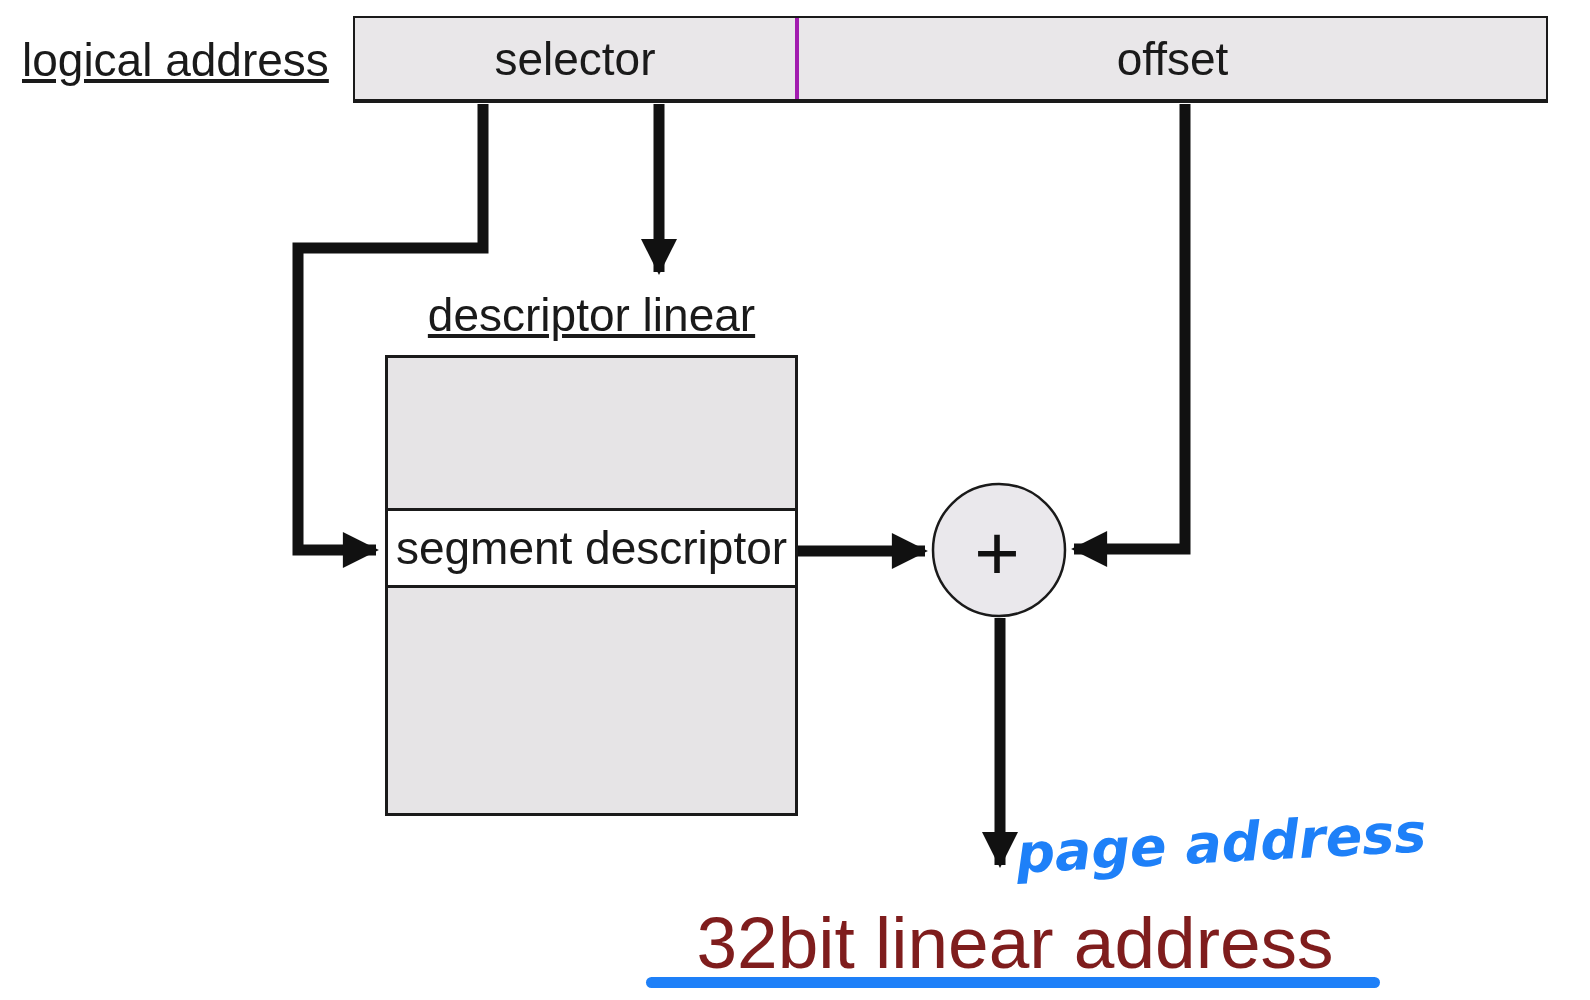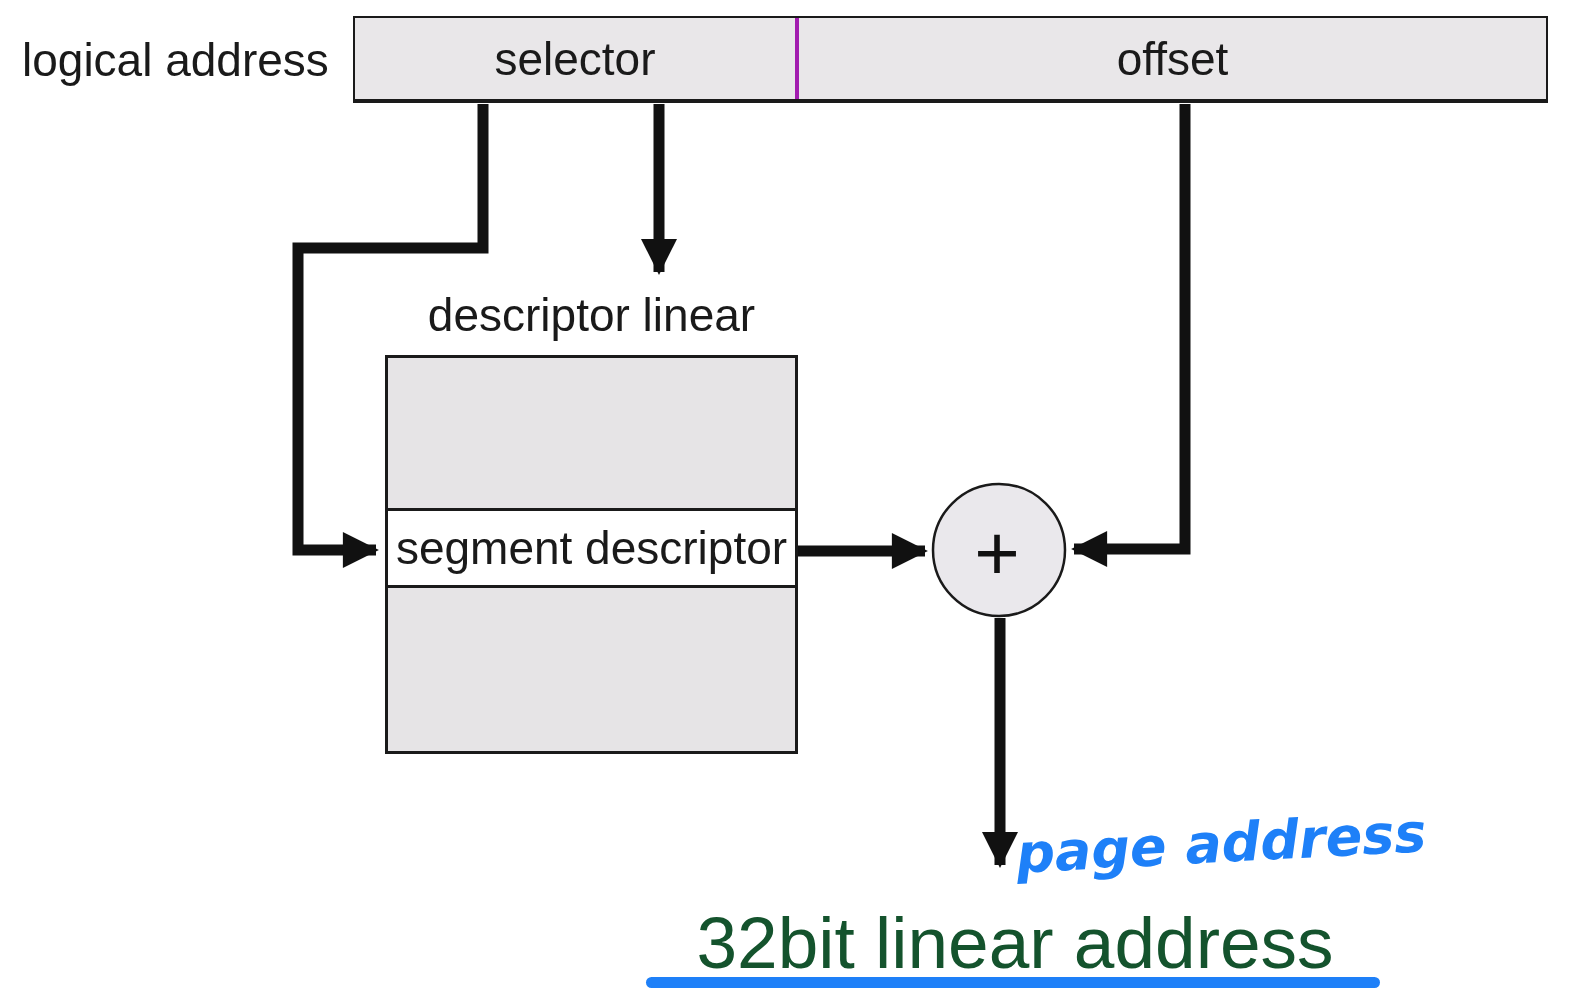--- a/index.html
+++ b/index.html
@@ -21,20 +21,21 @@
     left: 0;
     top: 0;
     width: 1590px;
     height: 1000px;
   }
   .label {
     position: absolute;
     font-size: 46px;
     color: #1a1a1a;
     white-space: nowrap;
+    text-decoration: underline;
   }
   .logical-address {
     left: 22px;
     top: 16px;
     height: 88px;
     line-height: 88px;
   }
   .top-box {
     position: absolute;
     left: 353px;
@@ -62,21 +63,21 @@
     left: 385px;
     top: 288px;
     width: 413px;
     text-align: center;
   }
   .descriptor-table {
     position: absolute;
     left: 385px;
     top: 355px;
     width: 413px;
-    height: 399px;
+    height: 461px;
     background: #e6e4e6;
     border: 3px solid #1a1a1a;
     box-sizing: border-box;
   }
   .segment-row {
     position: absolute;
     left: -3px;
     top: 150px;
     width: 413px;
     height: 80px;
@@ -104,21 +105,21 @@
     transform: rotate(-3deg);
     white-space: nowrap;
   }
   .linear-address {
     position: absolute;
     left: 615px;
     top: 901px;
     width: 800px;
     text-align: center;
     font-size: 73px;
-    color: #14532d;
+    color: #7f1d1d;
     white-space: nowrap;
   }
   .linear-underline {
     position: absolute;
     left: 646px;
     top: 977px;
     width: 734px;
     height: 11px;
     border-radius: 6px;
     background: #1e80f8;

